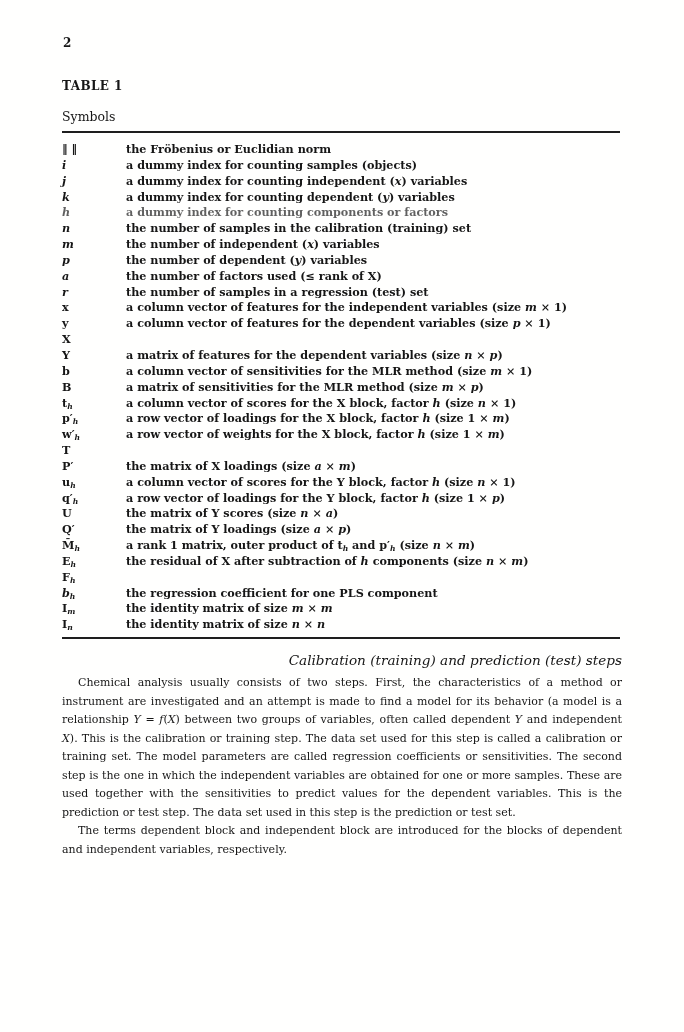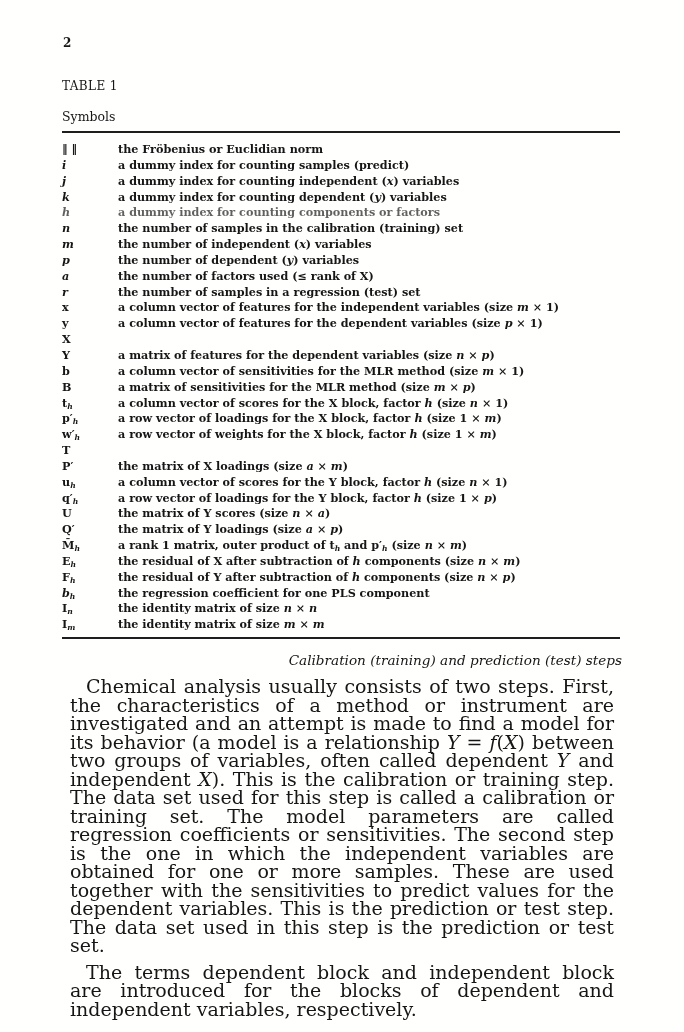--- a/index.html
+++ b/index.html
@@ -10,74 +10,74 @@
     font-family: "DejaVu Serif", serif;
     color: #161616;
     overflow: hidden;
   }
   .page-number {
     position: absolute; left: 63px; top: 36px;
     font-size: 12px; font-weight: bold;
   }
   .table-label {
     position: absolute; left: 62px; top: 79px;
-    font-size: 12px; font-weight: normal; letter-spacing: .4px;
+    font-size: 12px; font-weight: bold; letter-spacing: .4px;
   }
   .table-caption {
     position: absolute; left: 62px; top: 109px;
     font-size: 12.5px; font-weight: normal;
   }
   .rule {
     position: absolute; left: 62px; width: 558px; height: 2px;
     background: #1e1e1e;
   }
   .rule-top { top: 131px; }
   .rule-bottom { top: 637px; }
   .symbols-table {
     position: absolute; left: 62px; top: 142px; width: 558px;
   }
   .trow {
     display: flex; align-items: baseline;
     font-size: 11.2px; line-height: 15.85px;
     font-weight: bold; white-space: nowrap;
   }
   .trow .sym { flex: 0 0 56px; }
-  .trow .def { flex: 1 1 auto; }
+  .trow .def { flex: 1 1 auto; margin-left: 8px; }
   .trow.faded { opacity: .68; filter: blur(.3px); }
   sub { font-size: .68em; vertical-align: -0.28em; line-height: 0; }
   .section {
     position: absolute; left: 62px; top: 652px; width: 560px;
   }
   .section-heading {
     font-style: italic; font-size: 13.6px; line-height: 17px;
     margin: 0 0 5px 0;
     text-align: right;
   }
   .para {
-    font-size: 19px; line-height: 18.5px;
+    font-size: 11px; line-height: 18.5px;
     text-align: justify; text-indent: 16px;
-    margin: 8px;
+    margin: 0;
   }
 </style>
 </head>
 <body>
 
 <div class="page">
   <div class="page-number">2</div>
   <div class="table-label">TABLE 1</div>
   <div class="table-caption">Symbols</div>
   <div class="rule rule-top"></div>
   <div class="symbols-table" id="symbols-table">
       <div class="trow">
         <span class="sym">‖ ‖</span>
         <span class="def">the Fröbenius or Euclidian norm</span>
       </div>
       <div class="trow">
         <span class="sym"><i>i</i></span>
-        <span class="def">a dummy index for counting samples (predict)</span>
+        <span class="def">a dummy index for counting samples (objects)</span>
       </div>
       <div class="trow">
         <span class="sym"><i>j</i></span>
         <span class="def">a dummy index for counting independent (<i>x</i>) variables</span>
       </div>
       <div class="trow">
         <span class="sym"><i>k</i></span>
         <span class="def">a dummy index for counting dependent (<i>y</i>) variables</span>
       </div>
       <div class="trow faded">
@@ -165,33 +165,32 @@
       <div class="trow">
         <span class="sym"><b>M̄</b><sub><i>h</i></sub></span>
         <span class="def">a rank 1 matrix, outer product of <b>t</b><sub><i>h</i></sub> and <b>p</b>′<sub><i>h</i></sub> (size <i>n</i> × <i>m</i>)</span>
       </div>
       <div class="trow">
         <span class="sym"><b>E</b><sub><i>h</i></sub></span>
         <span class="def">the residual of <b>X</b> after subtraction of <i>h</i> components (size <i>n</i> × <i>m</i>)</span>
       </div>
       <div class="trow">
         <span class="sym"><b>F</b><sub><i>h</i></sub></span>
-        <span class="def">the residual of <b>Y</b> after subtraction of <i>h</i> components (size <i>n</i> × <i>p</i>)</span>
       </div>
       <div class="trow">
         <span class="sym"><i>b</i><sub><i>h</i></sub></span>
         <span class="def">the regression coefficient for one PLS component</span>
       </div>
       <div class="trow">
+        <span class="sym"><b>I</b><sub><i>m</i></sub></span>
+        <span class="def">the identity matrix of size <i>m</i> × <i>m</i></span>
+      </div>
+      <div class="trow">
         <span class="sym"><b>I</b><sub><i>n</i></sub></span>
         <span class="def">the identity matrix of size <i>n</i> × <i>n</i></span>
-      </div>
-      <div class="trow">
-        <span class="sym"><b>I</b><sub><i>m</i></sub></span>
-        <span class="def">the identity matrix of size <i>m</i> × <i>m</i></span>
       </div>
     </div>
   <div class="rule rule-bottom"></div>
   <div class="section">
     <div class="section-heading">Calibration (training) and prediction (test) steps</div>
     <div id="paragraphs">
         <p class="para">Chemical analysis usually consists of two steps. First, the characteristics of a method or instrument are investigated and an attempt is made to find a model for its behavior (a model is a relationship <i>Y</i> = <i>f</i>(<i>X</i>) between two groups of variables, often called dependent <i>Y</i> and independent <i>X</i>). This is the calibration or training step. The data set used for this step is called a calibration or training set. The model parameters are called regression coefficients or sensitivities. The second step is the one in which the independent variables are obtained for one or more samples. These are used together with the sensitivities to predict values for the dependent variables. This is the prediction or test step. The data set used in this step is the prediction or test set.</p>
         <p class="para">The terms dependent block and independent block are introduced for the blocks of dependent and independent variables, respectively.</p>
       </div>
   </div>

